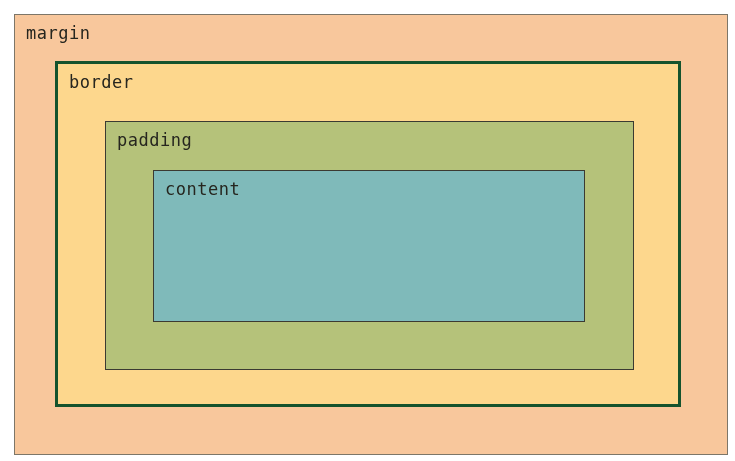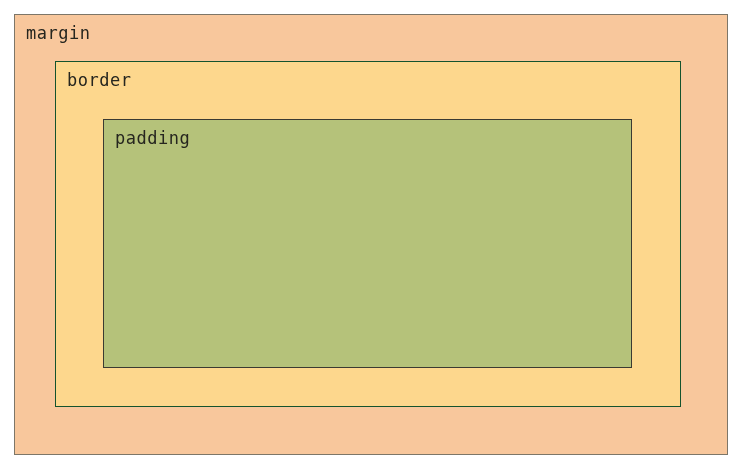--- a/index.html
+++ b/index.html
@@ -33,21 +33,21 @@
     top: 14px;
     width: 714px;
     height: 441px;
     border: 1px solid #7d7668;
   }
   #border-box {
     left: 40px;  
     top: 46px;   
     width: 626px;
     height: 346px;
-    border: 1px solid #14532d;
+    border: 3px solid #14532d;
   }
   #padding-box {
     left: 47px;  
     top: 57px;   
     width: 529px;
     height: 249px;
     border: 1px solid #3b3a32;
   }
   #content-box {
     left: 47px;  
@@ -63,16 +63,19 @@
 <div>
   <div class="box" id="margin-box" style="background-color: rgb(248, 199, 156);">
     <span class="box-label">margin</span>
 
     <div class="box" id="border-box" style="background-color: rgb(253, 215, 141);">
       <span class="box-label">border</span>
 
       <div class="box" id="padding-box" style="background-color: rgb(181, 194, 122);">
         <span class="box-label">padding</span>
 
+        <div class="box" id="content-box" style="background-color: rgb(127, 186, 186);">
+          <span class="box-label">content</span>
+        </div>
       </div>
     </div>
   </div>
 </div>
 
 </body></html>

